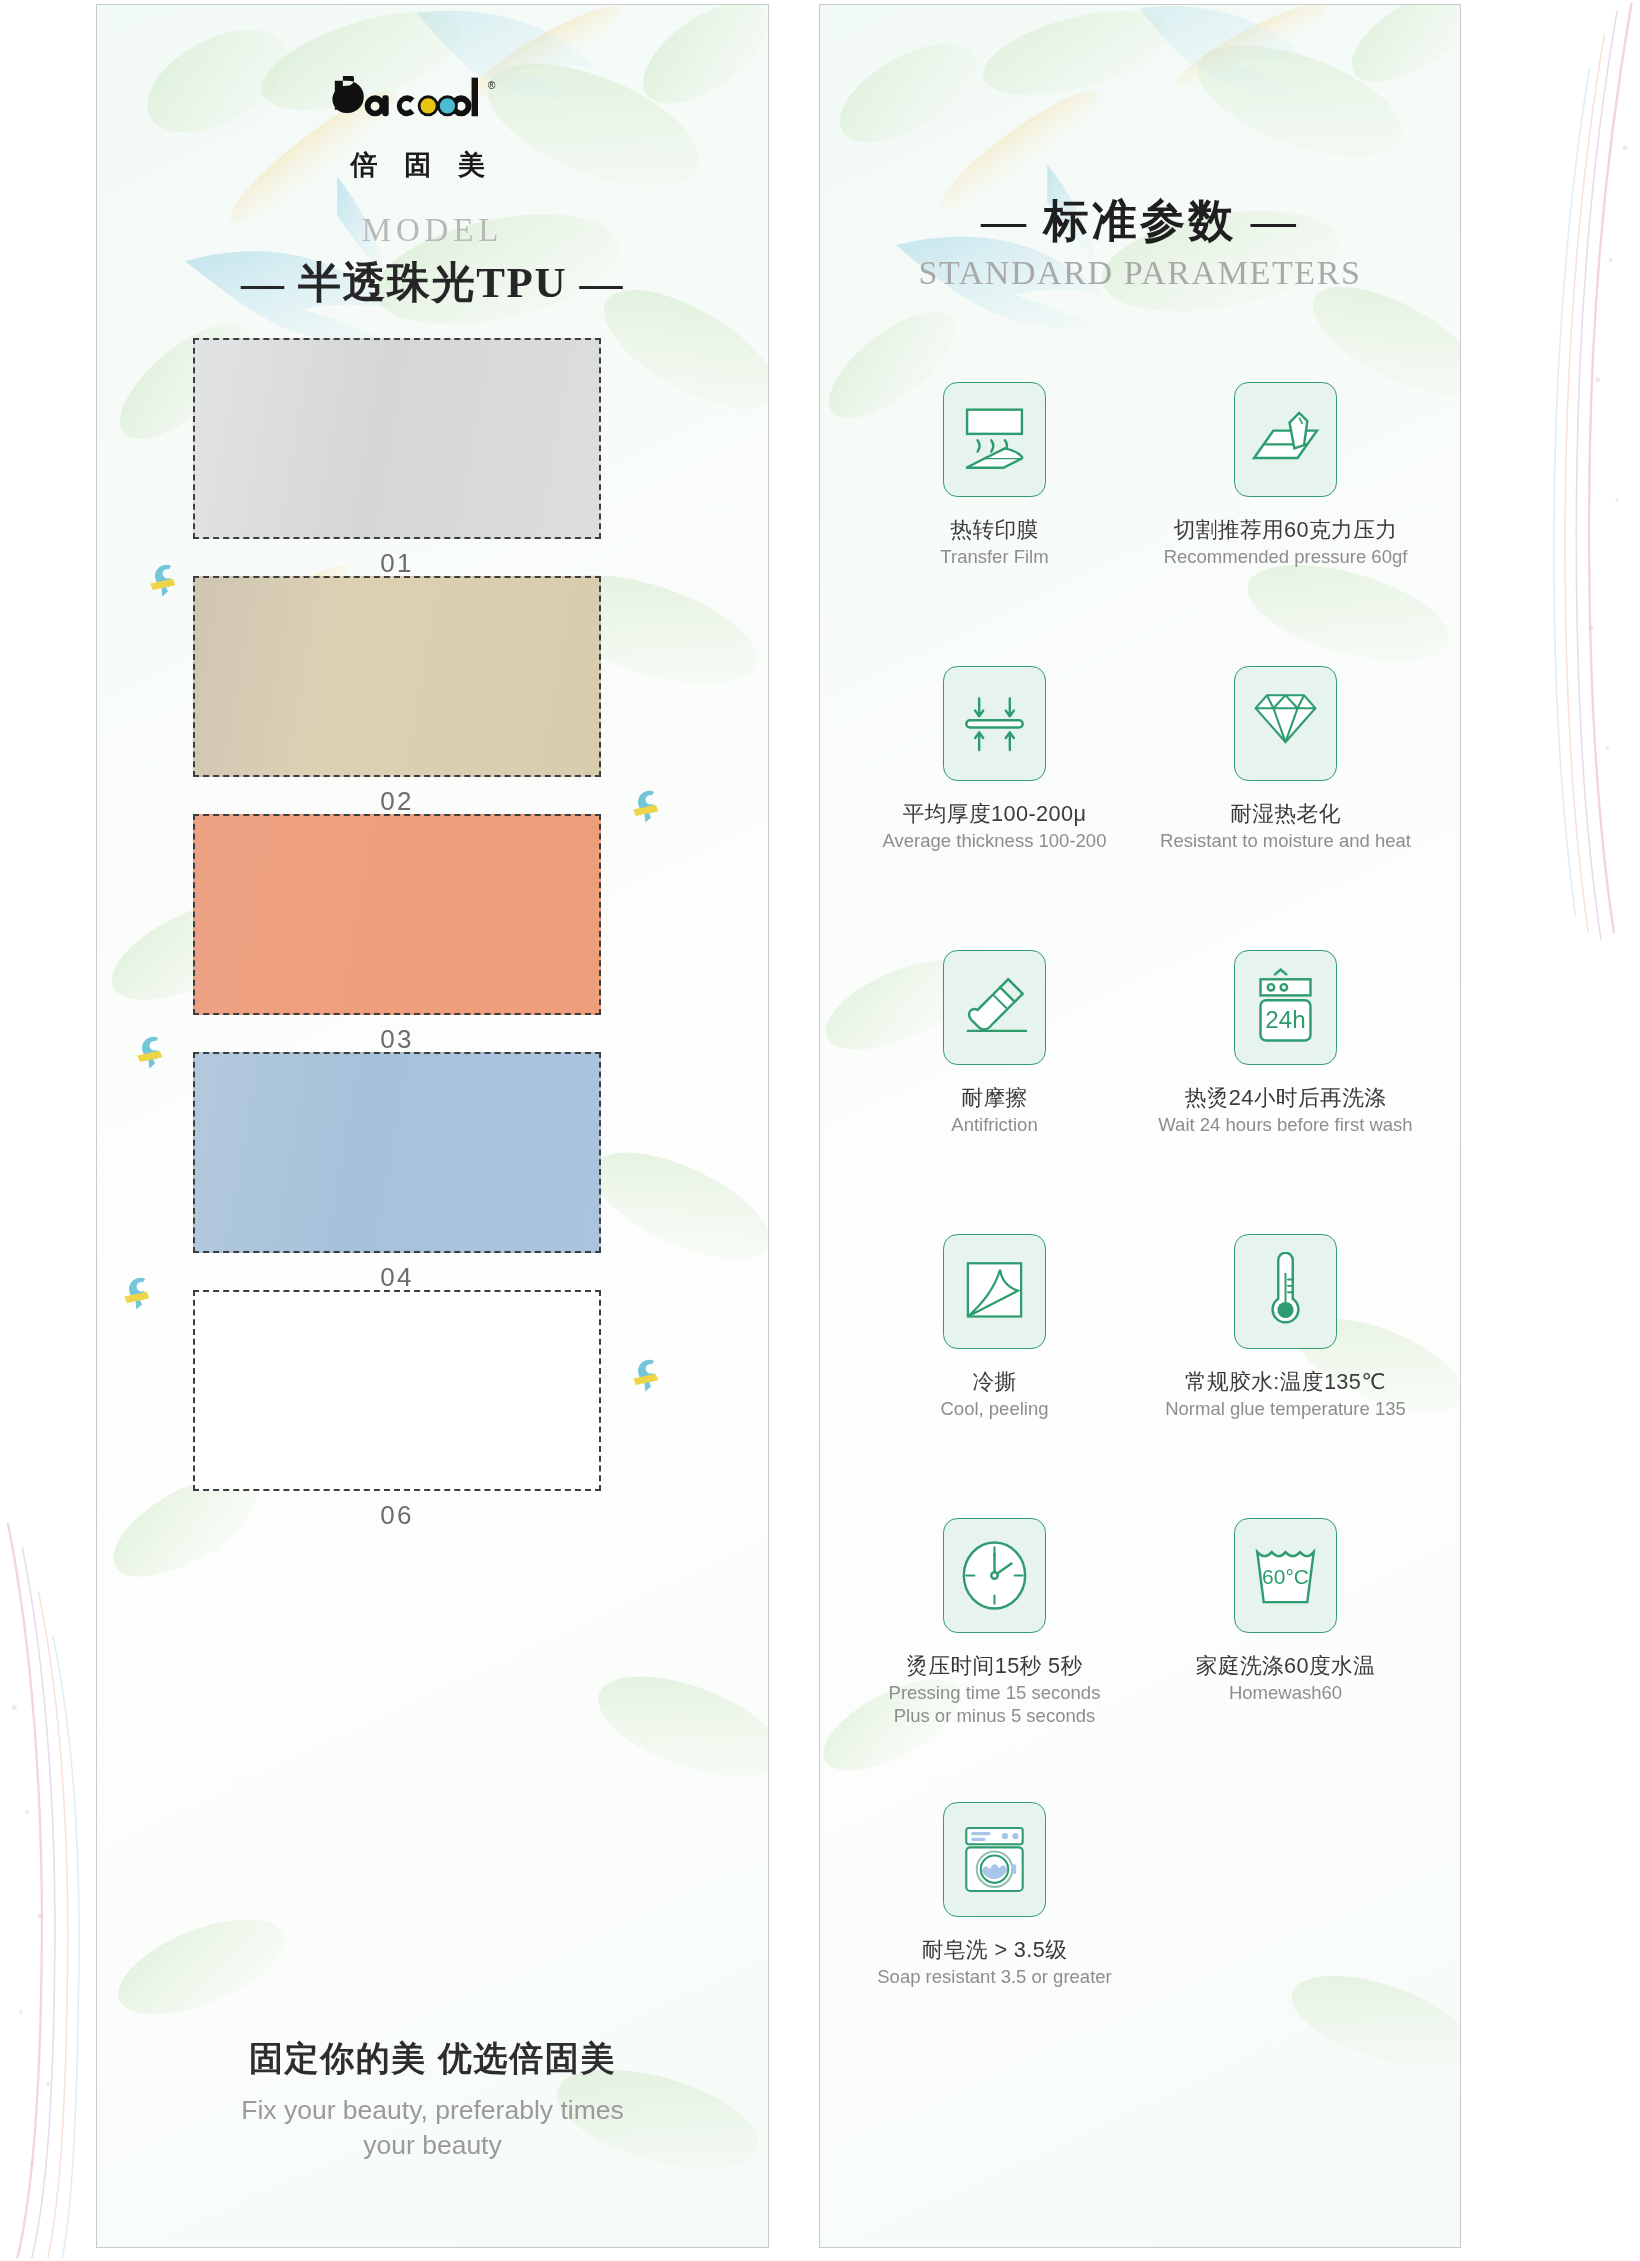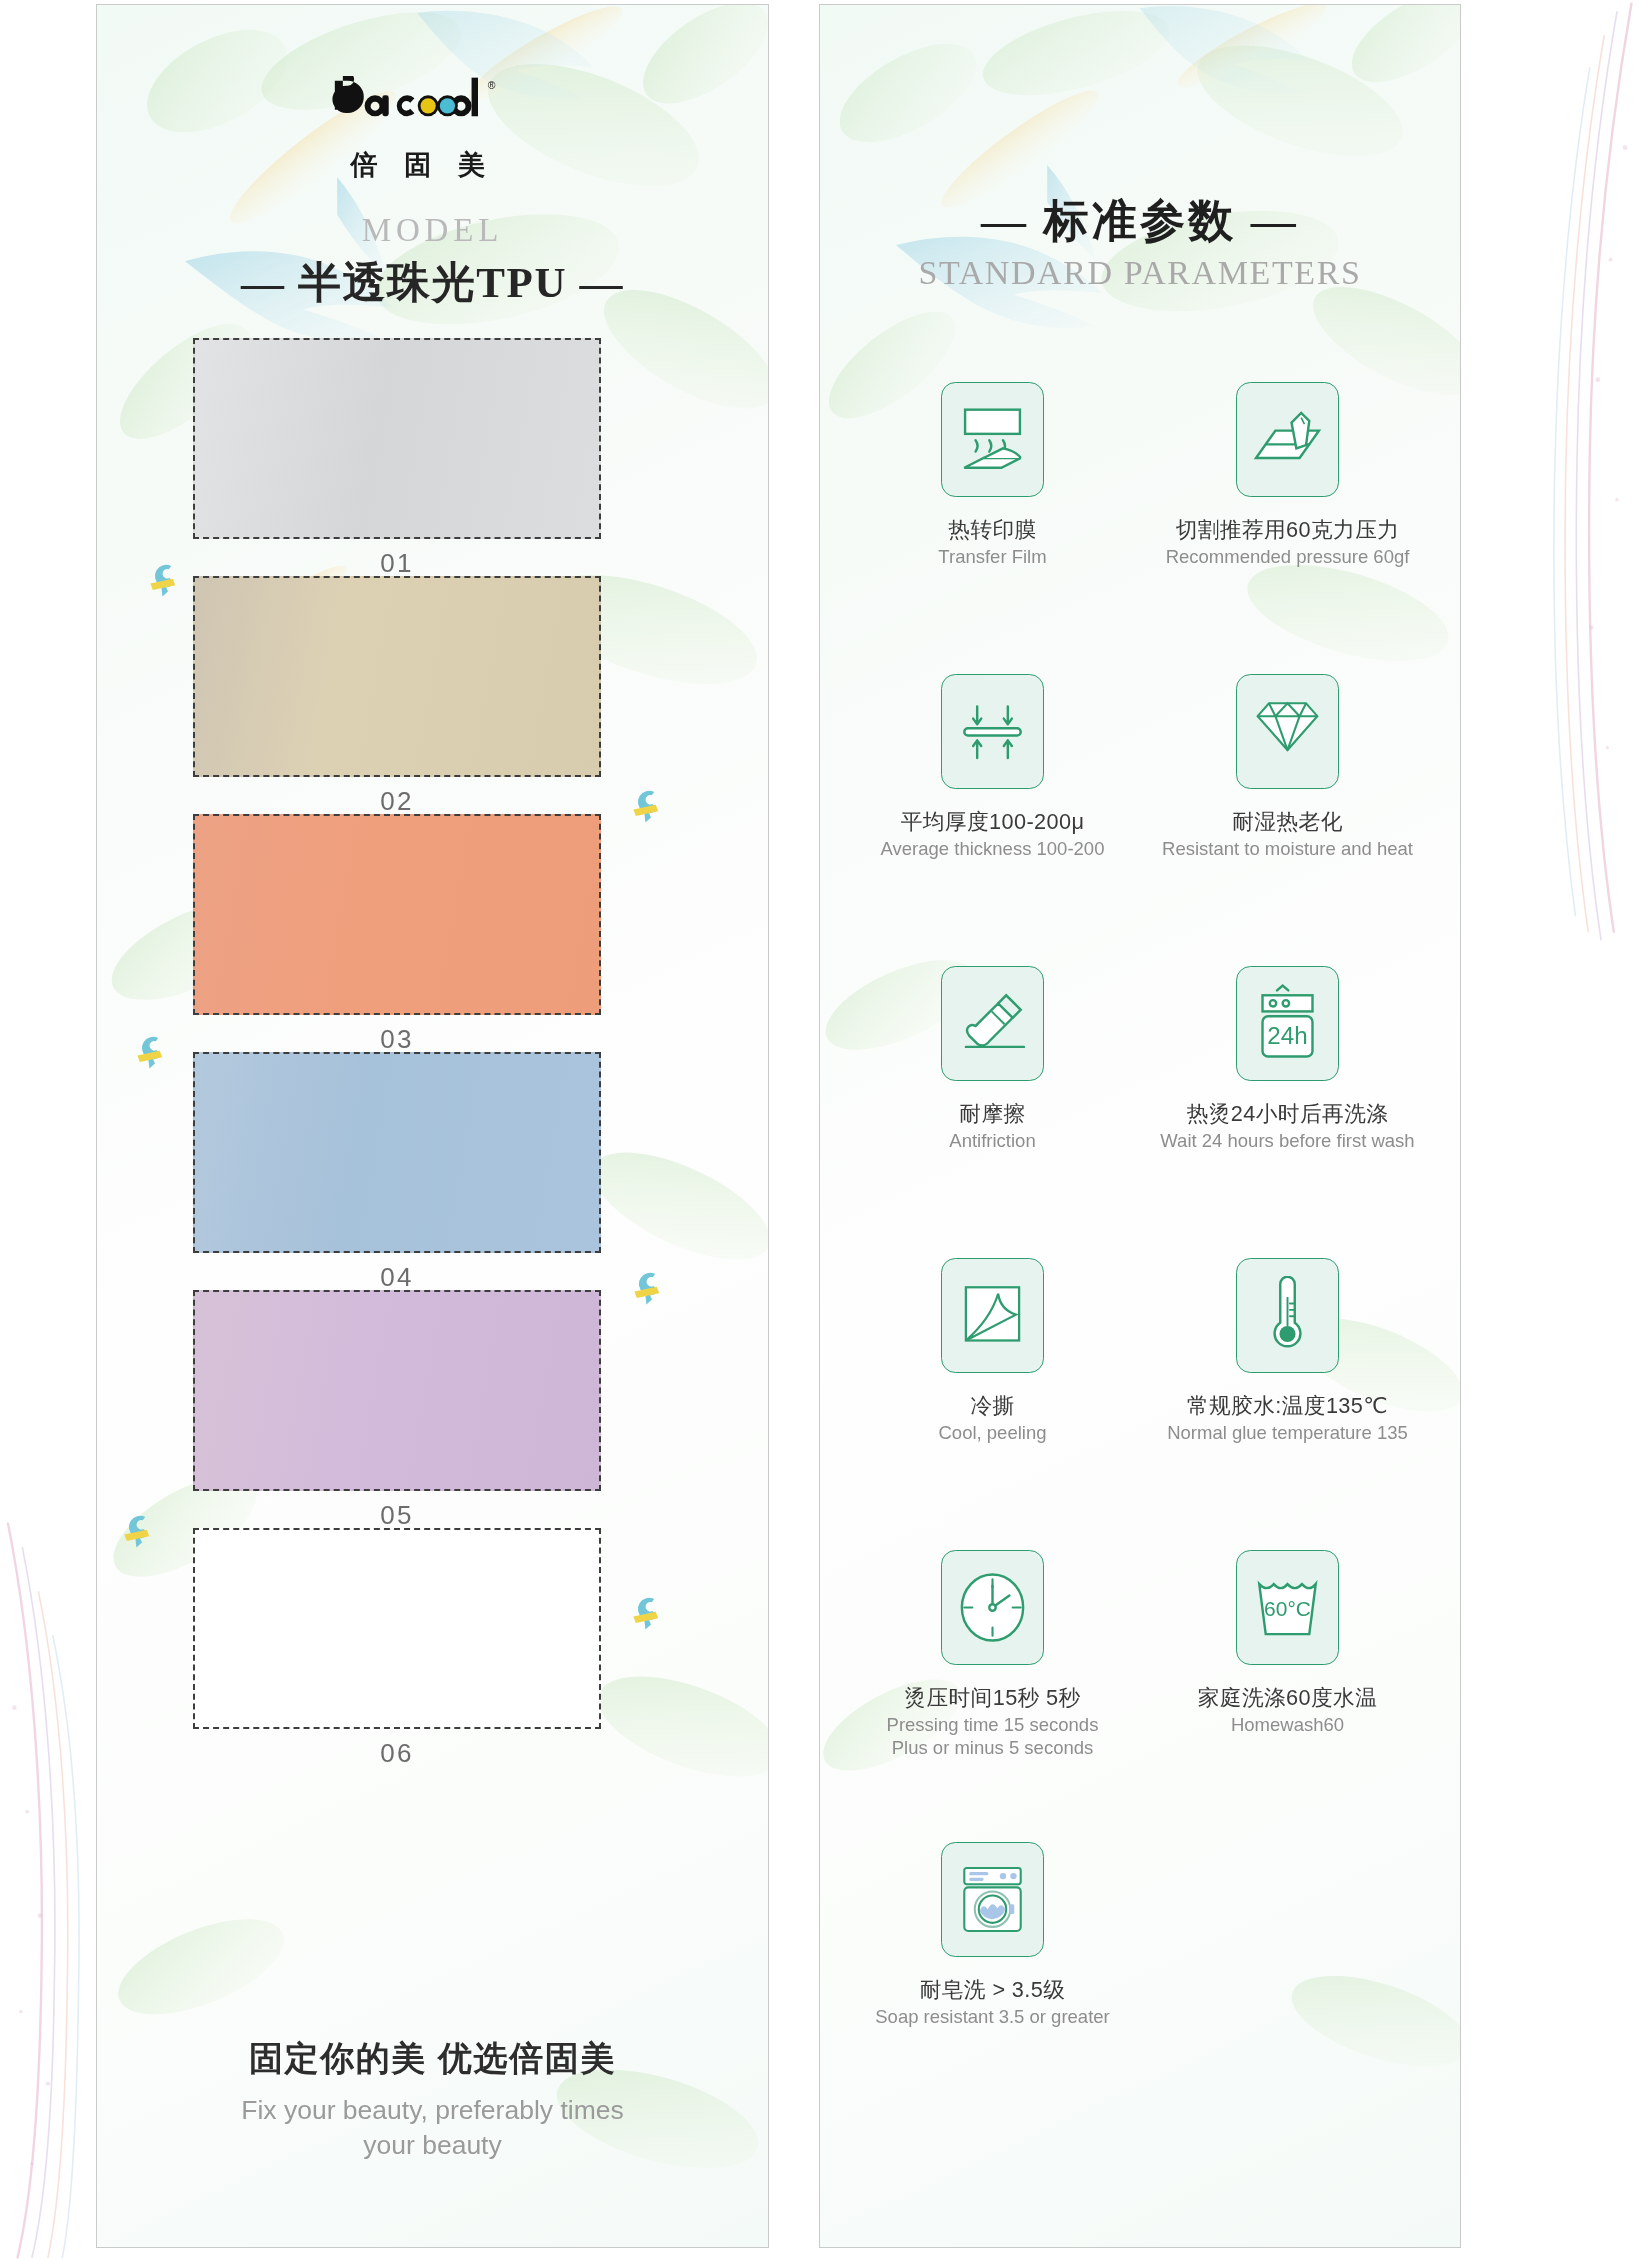--- a/index.html
+++ b/index.html
@@ -95,21 +95,21 @@
   .sp-en {
     position: absolute; left: 0; right: 0; top: 249px; text-align: center;
     font-family: "Liberation Serif", "DejaVu Serif", serif;
     font-size: 34px; color: #a9a9a9; letter-spacing: 1.6px; white-space: nowrap;
   }
 
   
   .param-grid {
     position: absolute; left: 29px; right: 29px; top: 377px;
     display: grid; grid-template-columns: 1fr 1fr;
-    row-gap: 0px; column-gap: 0px; gap: 8px;
+    row-gap: 0px; column-gap: 0px;
   }
   .param-cell { text-align: center; height: 284px; }
   .param-icon {
     width: 103px; height: 115px; margin: 0 auto;
     background: #e6f3ee;
     border: 1.6px solid #2e9c6e;
     border-radius: 14.4px;
     display: flex; align-items: center; justify-content: center;
   }
   .param-cn {
@@ -274,29 +274,20 @@
       <div class="swatch-row">
         <svg class="ribbon" style="left:34px; top:-22.5px;" viewBox="0 0 60 60">
           <path d="M34 10 a14 14 0 1 0 4 22 l-6 -7 a6 6 0 1 1 -1 -11 Z" fill="#72c6d8"></path>
           <path d="M20 20 l10 22 l-7 6 Z" fill="#72c6d8"></path>
           <path d="M8 32 l28 -6 l3 8 l-28 6 Z" fill="#f0d447"></path>
         </svg>
         <div class="swatch" style="background:linear-gradient(100deg,#b3c9dd 0%,#a6c1da 40%,#a9c4dc 100%);"></div>
         <div class="swatch-num">04</div>
       </div>
 
-      <div class="swatch-row">
-        <svg class="ribbon" style="left:531px; top:-24px;" viewBox="0 0 60 60">
-          <path d="M34 10 a14 14 0 1 0 4 22 l-6 -7 a6 6 0 1 1 -1 -11 Z" fill="#72c6d8"></path>
-          <path d="M20 20 l10 22 l-7 6 Z" fill="#72c6d8"></path>
-          <path d="M8 32 l28 -6 l3 8 l-28 6 Z" fill="#f0d447"></path>
-        </svg>
-        <div class="swatch" style="background:linear-gradient(100deg,#d6c2d7 0%,#d2badb 46%,#cdb6d6 100%);"></div>
-        <div class="swatch-num">05</div>
-      </div>
 
       <div class="swatch-row">
         <svg class="ribbon" style="left:21px; top:-19px;" viewBox="0 0 60 60">
           <path d="M34 10 a14 14 0 1 0 4 22 l-6 -7 a6 6 0 1 1 -1 -11 Z" fill="#72c6d8"></path>
           <path d="M20 20 l10 22 l-7 6 Z" fill="#72c6d8"></path>
           <path d="M8 32 l28 -6 l3 8 l-28 6 Z" fill="#f0d447"></path>
         </svg>
         <svg class="ribbon" style="left:530px; top:63px;" viewBox="0 0 60 60">
           <path d="M34 10 a14 14 0 1 0 4 22 l-6 -7 a6 6 0 1 1 -1 -11 Z" fill="#72c6d8"></path>
           <path d="M20 20 l10 22 l-7 6 Z" fill="#72c6d8"></path>

